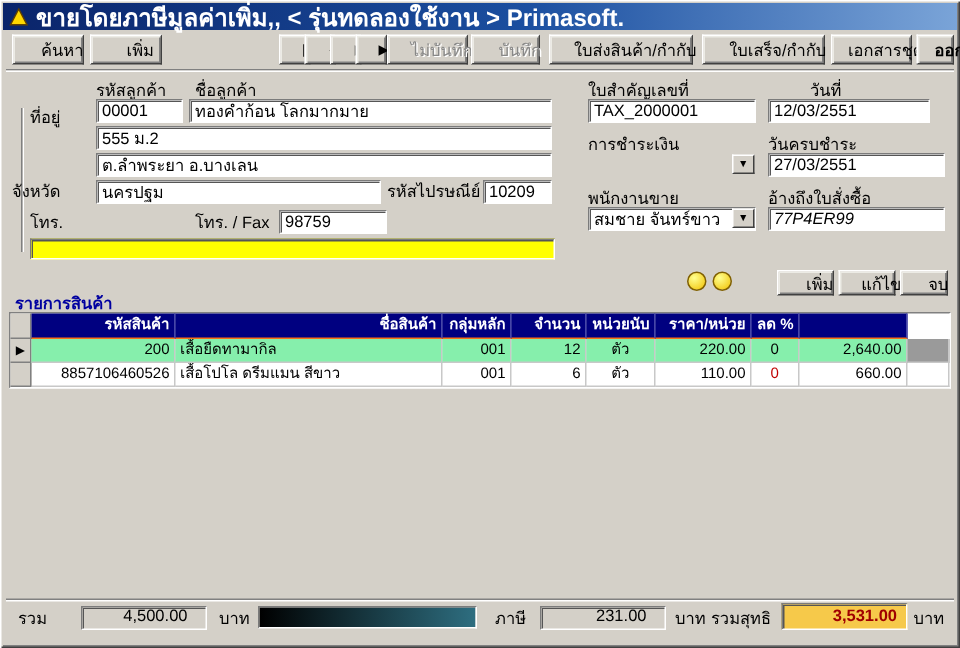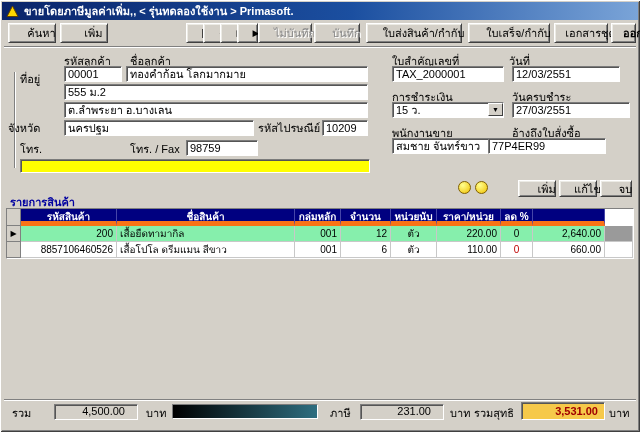--- a/index.html
+++ b/index.html
@@ -2,21 +2,21 @@
 <html><head>
 <meta charset="utf-8">
 <style>
   html,body{margin:0;padding:0;background:#3a6ea5;}
   *{box-sizing:border-box;font-family:"Liberation Sans","DejaVu Sans",sans-serif;}
   .window{position:relative;width:640px;height:432px;background:#d4d0c8;overflow:hidden;
     box-shadow:inset 1px 1px 0 #fff, inset -1px -1px 0 #404040, inset 2px 2px 0 #d4d0c8, inset -2px -2px 0 #808080;}
   .titlebar{position:absolute;left:2px;top:2px;right:2px;height:18px;
     background:linear-gradient(90deg,#0a246a 0%,#1b4fa0 55%,#7aa4d8 100%);
     display:flex;align-items:center;padding-left:4px;}
-  .title-text{color:#fff;font-size:11px;font-weight:bold;margin-left:5px;white-space:nowrap;}
+  .title-text{color:#fff;font-size:16px;font-weight:bold;margin-left:5px;white-space:nowrap;}
   .btn{position:absolute;background:#d4d0c8;border:1px solid;border-color:#fff #404040 #404040 #fff;
     box-shadow:inset 1px 1px 0 #ecebe5, inset -1px -1px 0 #808080;
     font-size:11px;display:flex;align-items:center;justify-content:center;white-space:nowrap;cursor:pointer;color:#000;padding-left:19px;}
   .btn.small{font-size:9px;}
   .btn.disabled{color:#888;text-shadow:1px 1px 0 #fff;cursor:default;}
   .groove{position:absolute;border-top:1px solid #808080;border-bottom:1px solid #fff;height:0;}
   .vgroove{position:absolute;border-left:1px solid #808080;border-right:1px solid #fff;width:0;}
   .lbl{position:absolute;font-size:11px;color:#000;white-space:nowrap;line-height:12px;}
   .field{position:absolute;background:#fff;border:1px solid;border-color:#7b7b7b #fff #fff #7b7b7b;
     box-shadow:inset 1px 1px 0 #555;font-size:11px;padding:0 3px;color:#000;height:16px;}
@@ -24,21 +24,21 @@
   .combo-btn{position:absolute;width:15px;height:13px;background:#d4d0c8;border:1px solid;
     border-color:#fff #404040 #404040 #fff;font-size:7px;display:flex;align-items:center;justify-content:center;cursor:pointer;}
   .circle{position:absolute;width:13px;height:13px;border-radius:50%;background:radial-gradient(circle at 35% 30%,#ffff90,#f0c000);border:1px solid #806000;}
   .section-title{position:absolute;font-size:11px;font-weight:bold;color:#0000a0;}
   .grid{position:absolute;left:6px;top:208px;width:628px;background:#fff;
     border:1px solid;border-color:#808080 #fff #fff #808080;}
   .grow{display:grid;grid-template-columns:14px 96px 178px 46px 50px 46px 64px 32px 72px 28px;height:16px;}
   .grow.header{height:17px;}
   .cell{font-size:10px;line-height:15px;padding:0 3px;border-right:1px solid #c8c8c8;border-bottom:1px solid #c8c8c8;
     overflow:hidden;white-space:nowrap;color:#000;}
-  .hcell{background:#000080;color:#fff;font-weight:bold;text-align:center;border-right:1px solid #4646a8;border-bottom:5px solid #f97316;line-height:16px;}
+  .hcell{background:#000080;color:#fff;font-weight:bold;text-align:right;border-right:1px solid #4646a8;border-bottom:1px solid #f97316;line-height:16px;}
   .gutter{background:#d4d0c8;border-right:1px solid #808080;border-bottom:1px solid #808080;text-align:center;font-size:8px;line-height:15px;}
   .r{text-align:right;}.c{text-align:center;}
   .sel .cell{background:#86efac;}
   .sel .gutter{background:#d4d0c8;}
   .sumbox{position:absolute;background:#d4d0c8;border:1px solid;border-color:#7b7b7b #fff #fff #7b7b7b;
     box-shadow:inset 1px 1px 0 #555;font-size:11px;line-height:13px;text-align:right;color:#000;}
   .gradientbar{position:absolute;height:15px;background:linear-gradient(90deg,#000 0%,#2e6e80 100%);
     border:1px solid;border-color:#7b7b7b #fff #fff #7b7b7b;}
   .netbox{background:#f6c94a;color:#a00000;font-weight:bold;}
 </style>
@@ -88,34 +88,33 @@
   <input class="field" style="left: 322px; top: 120px; width: 46px;" readonly="" value="10209">
 
   <span class="lbl" style="left:20px;top:143px;">โทร.</span>
   <span class="lbl" style="left:130px;top:143px;">โทร. / Fax</span>
   <input class="field" style="left: 186px; top: 140px; width: 72px;" readonly="" value="98759">
 
   <input class="field" style="left: 20px; top: 159px; width: 350px; height: 14px; background: rgb(255, 255, 0);" readonly="">
 
   <span class="lbl" style="left:392px;top:55px;">ใบสำคัญเลขที่</span>
   <input class="field" style="left: 392px; top: 66px; width: 112px;" readonly="" value="TAX_2000001">
-  <span class="lbl" style="left:509px;top:55px;text-align:right;">วันที่</span>
+  <span class="lbl" style="left:540px;top:55px;text-align:right;">วันที่</span>
   <input class="field" style="left: 512px; top: 66px; width: 108px;" readonly="" value="12/03/2551">
 
   <span class="lbl" style="left:392px;top:91px;">การชำระเงิน</span>
-  <input class="field" style="left: 392px; top: 102px; width: 112px;" readonly="" value="15 ว.">
   <div class="combo-btn" style="left:488px;top:103px;">▼</div>
   <span class="lbl" style="left:512px;top:91px;">วันครบชำระ</span>
   <input class="field" style="left: 512px; top: 102px; width: 118px;" readonly="" value="27/03/2551">
 
   <span class="lbl" style="left:392px;top:127px;">พนักงานขาย</span>
   <input class="field" style="left: 392px; top: 138px; width: 112px;" readonly="" value="สมชาย จันทร์ขาว">
   <div class="combo-btn" style="left:488px;top:139px;">▼</div>
   <span class="lbl" style="left:512px;top:127px;">อ้างถึงใบสั่งซื้อ</span>
-  <input class="field" style="left: 488px; top: 138px; width: 118px;" readonly="" value="77P4ER99">
+  <input class="field" style="left: 512px; top: 138px; width: 118px; font-style: italic;" readonly="" value="77P4ER99">
 
   <div class="circle" style="left:458px;top:181px;"></div>
   <div class="circle" style="left:475px;top:181px;"></div>
   <div class="btn" style="left:518px;top:180px;width:38px;height:17px;">เพิ่ม</div>
   <div class="btn" style="left:559px;top:180px;width:38px;height:17px;">แก้ไข</div>
   <div class="btn" style="left:600px;top:180px;width:32px;height:17px;">จบ</div>
 
   <span class="section-title" style="left:10px;top:193px;">รายการสินค้า</span>
 
   <div class="grid">

